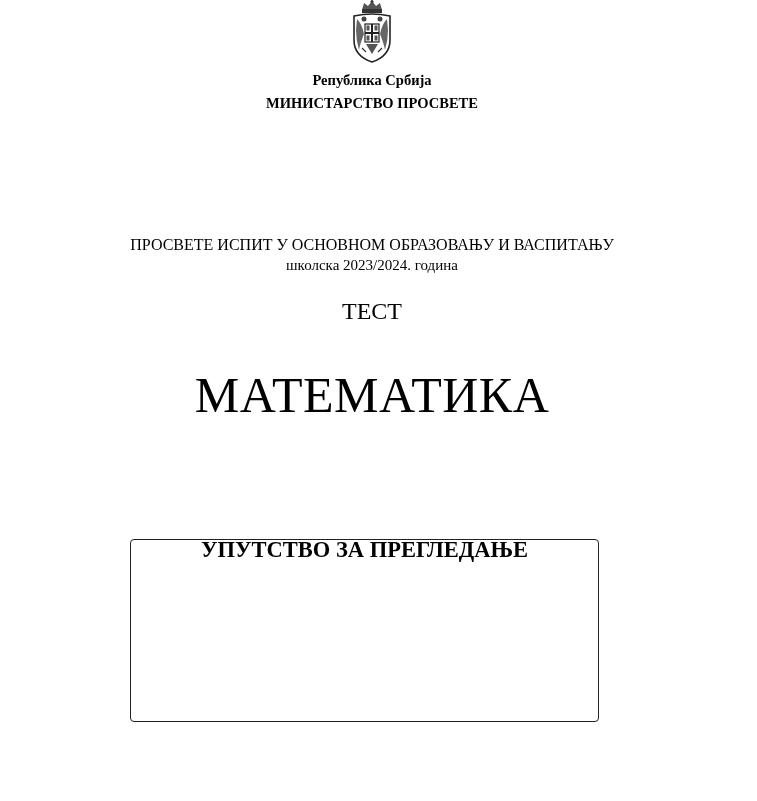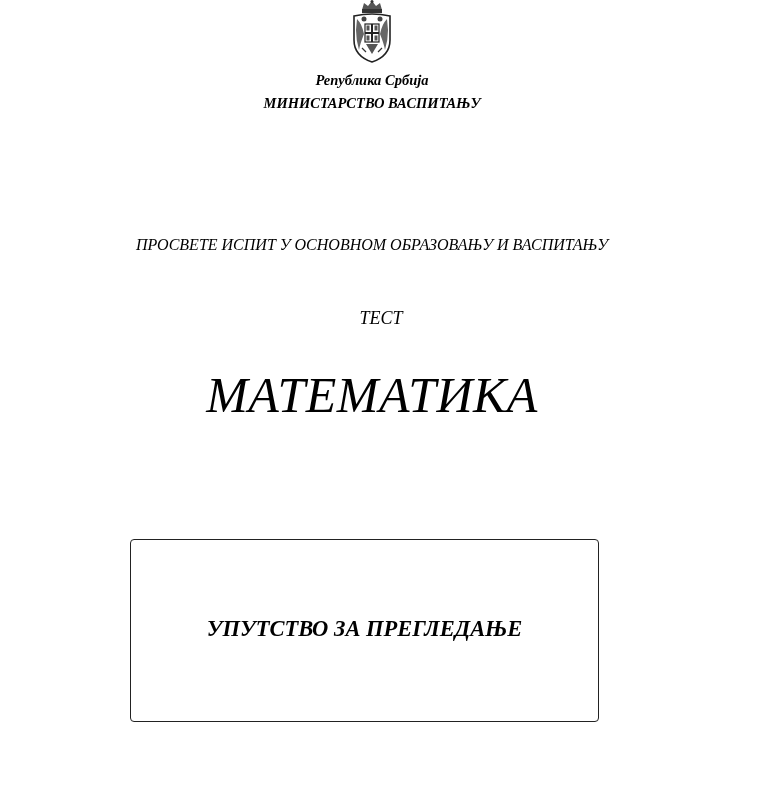--- a/index.html
+++ b/index.html
@@ -13,21 +13,20 @@
       position: relative;
       overflow: hidden;
       font-family: "Liberation Serif", "DejaVu Serif", serif;
       color: #000000;
     }
     .page {
       position: absolute;
       left: 0; top: 0;
       width: 757px; height: 801px;
       background: #ffffff;
-      font-style: italic;
     }
     .center-line {
       position: absolute;
       left: 0;
       width: 744px;
       text-align: center;
       white-space: nowrap;
     }
     .crest {
       position: absolute;
@@ -35,33 +34,32 @@
       top: 0px;
       width: 44px;
       height: 63px;
     }
     .bold { font-weight: bold; }
     #republic   { top: 72px;  font-size: 14.5px; }
     #ministry   { top: 95px;  font-size: 14.5px; }
     #institute  { top: 118px; font-size: 14.5px; }
     #exam-title { top: 236px; font-size: 16px; }
     #school-year{ top: 257px; font-size: 15px; }
-    #test-label { top: 308px; font-size: 18px; padding-left: 9px; }
+    #test-label { top: 298px; font-size: 24px; }
     #subject    { top: 366px; font-size: 50px; letter-spacing: 0.5px; }
     .instr-box {
       position: absolute;
       left: 130px;
       top: 539px;
       width: 469px;
       height: 183px;
       border: 1.5px solid #222222;
       border-radius: 4px;
       box-sizing: border-box;
       display: flex;
-      align-items: center;
       justify-content: center;
     }
     .instr-box span {
       font-weight: bold;
       font-size: 22.5px;
       white-space: nowrap;
       margin-top: -3px;
     }
   </style>
 </head>
@@ -89,23 +87,24 @@
     <rect x="16.5" y="25.5" width="3" height="5" fill="#555"></rect>
     <rect x="24.5" y="25.5" width="3" height="5" fill="#555"></rect>
     <rect x="16.5" y="35.5" width="3" height="5" fill="#555"></rect>
     <rect x="24.5" y="35.5" width="3" height="5" fill="#555"></rect>
 
     <path d="M16 44 L22 54 L28 44 Z" fill="#555"></path>
     <path d="M12 48 L16 52 M32 48 L28 52" stroke="#333" stroke-width="1.2"></path>
   </svg>
 
   <div id="republic" class="center-line bold">Република Србија</div>
-  <div id="ministry" class="center-line bold">МИНИСТАРСТВО ВАСПИТАЊУ</div>
+  <div id="ministry" class="center-line bold">МИНИСТАРСТВО ПРОСВЕТЕ</div>
 
   <div id="exam-title" class="center-line">ПРОСВЕТЕ ИСПИТ У ОСНОВНОМ ОБРАЗОВАЊУ И ВАСПИТАЊУ</div>
+  <div id="school-year" class="center-line">школска 2023/2024. година</div>
 
   <div id="test-label" class="center-line">ТЕСТ</div>
 
   <div id="subject" class="center-line">МАТЕМАТИКА</div>
 
   <div class="instr-box">
     <span>УПУТСТВО ЗА ПРЕГЛЕДАЊЕ</span>
   </div>
 
 </div>

